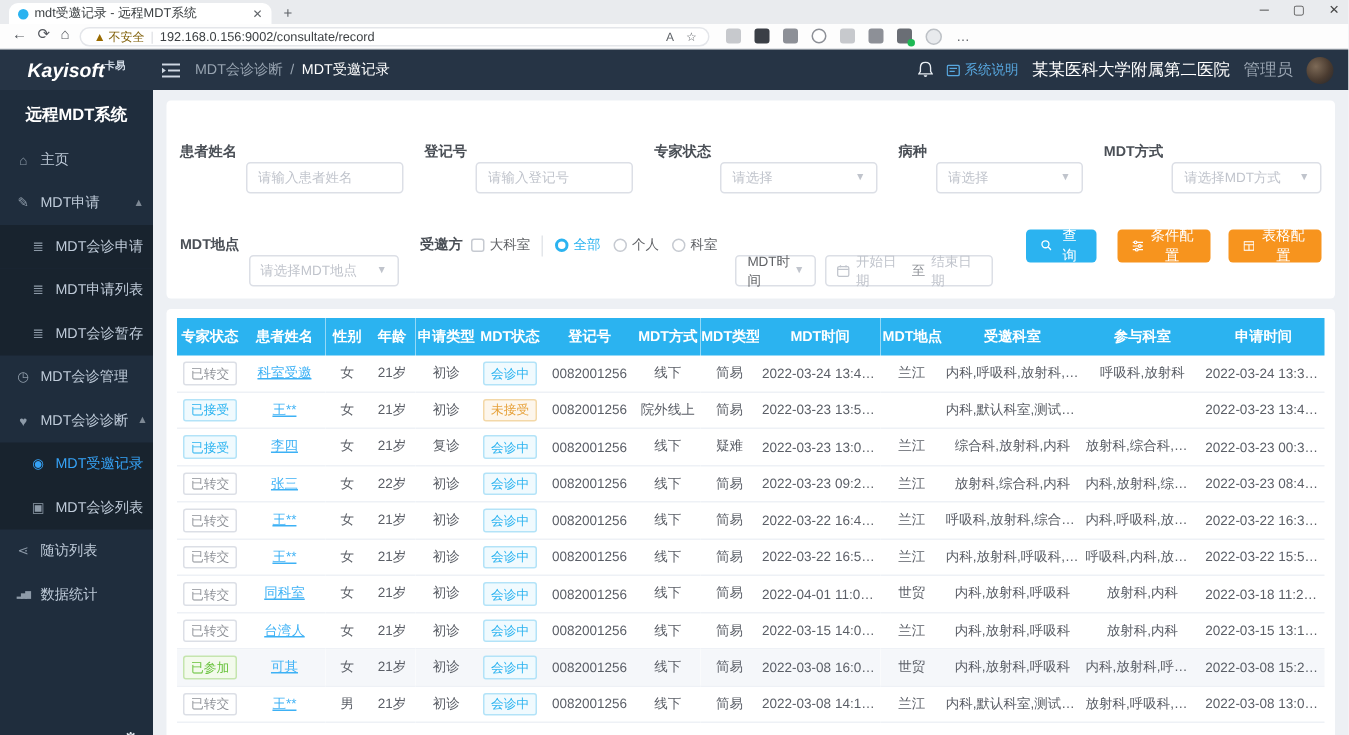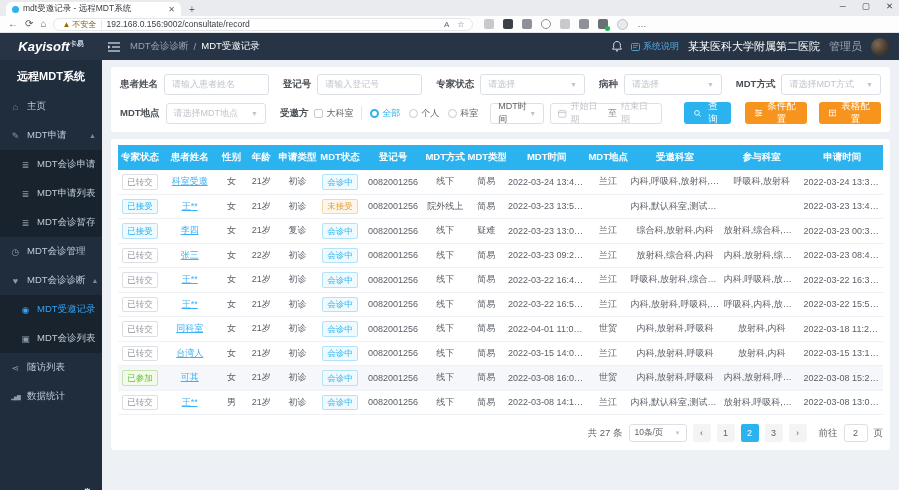--- a/index.html
+++ b/index.html
@@ -63,21 +63,21 @@
 
   .main { flex:1; padding:7px 9px; overflow:hidden; }
 
   
   .card { background:#fff; border-radius:3px; }
   .filtercard { padding:7px 9px 8px; margin-bottom:7px; }
   .frow { display:flex; align-items:center; gap:6px; }
   .frow + .frow { margin-top:7px; }
   .flabel { font-size:9.5px; color:#4a4f56; font-weight:bold; white-space:nowrap; }
   .finput { height:21px; border:1px solid #dcdfe6; border-radius:3px; font-size:9px; color:#c0c4cc;
-    display:flex; align-items:center; padding:0 7px; background:#fff; }
+    display:flex; align-items:center; padding:0 7px; background:#fff;margin-top:34px; }
   .finput .chev { margin-left:auto; color:#c0c4cc; font-size:7px; }
   .w-patient { width:118px; } .w-reg { width:118px; } .w-expert { width:118px; }
   .w-disease { width:110px; } .w-mode { width:112px; } .w-place { width:118px; }
   .w-timetype { width:62px; }
   .daterange { width:132px; gap:4px; }
   .daterange .sep { color:#909399; }
   .check { width:9px; height:9px; border:1px solid #c6cad1; border-radius:2px; background:#fff; }
   .opt { display:flex; align-items:center; gap:3px; font-size:9px; color:#606266; white-space:nowrap; }
   .radio { width:9px; height:9px; border:1px solid #c6cad1; border-radius:50%; background:#fff; }
   .radio.on { border:2.5px solid #2bb3f0; }

